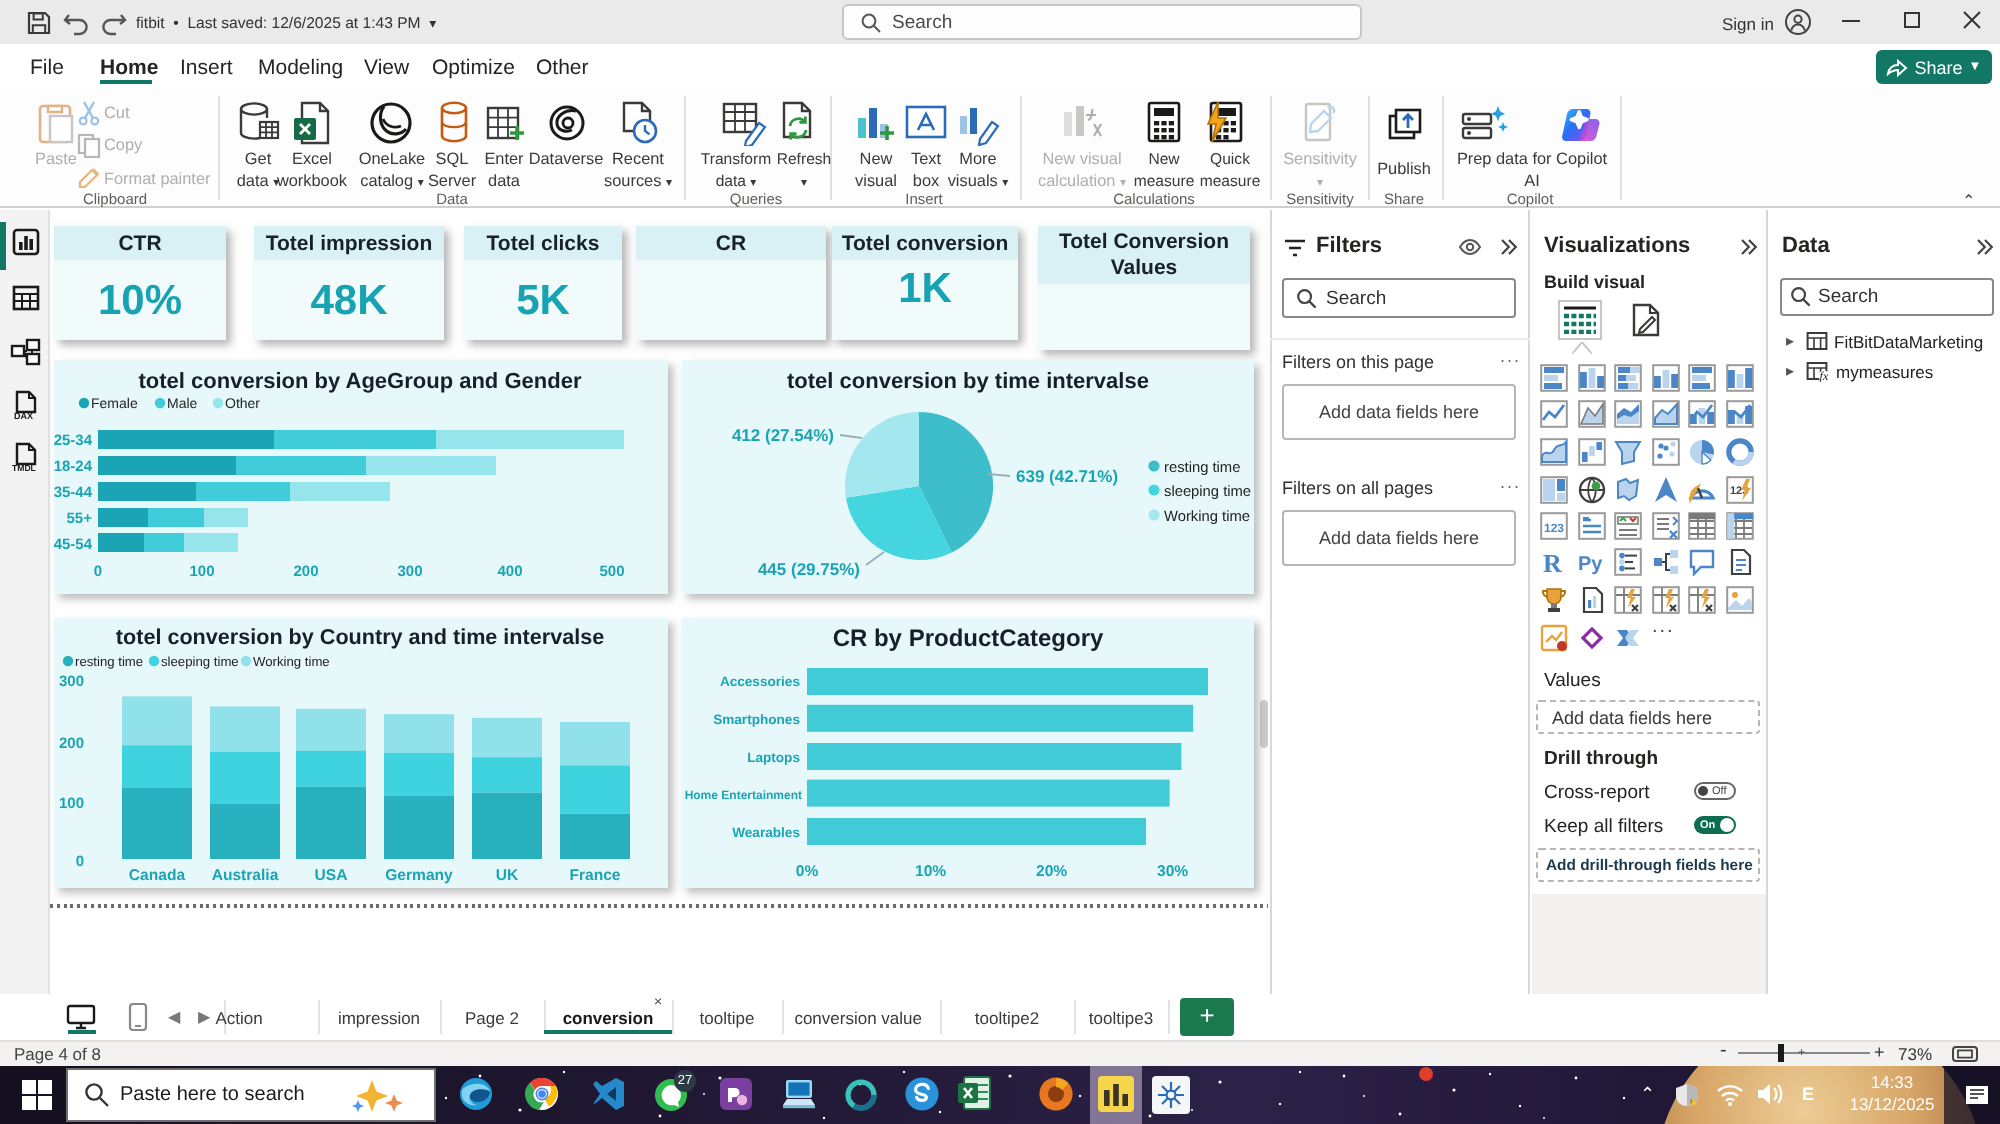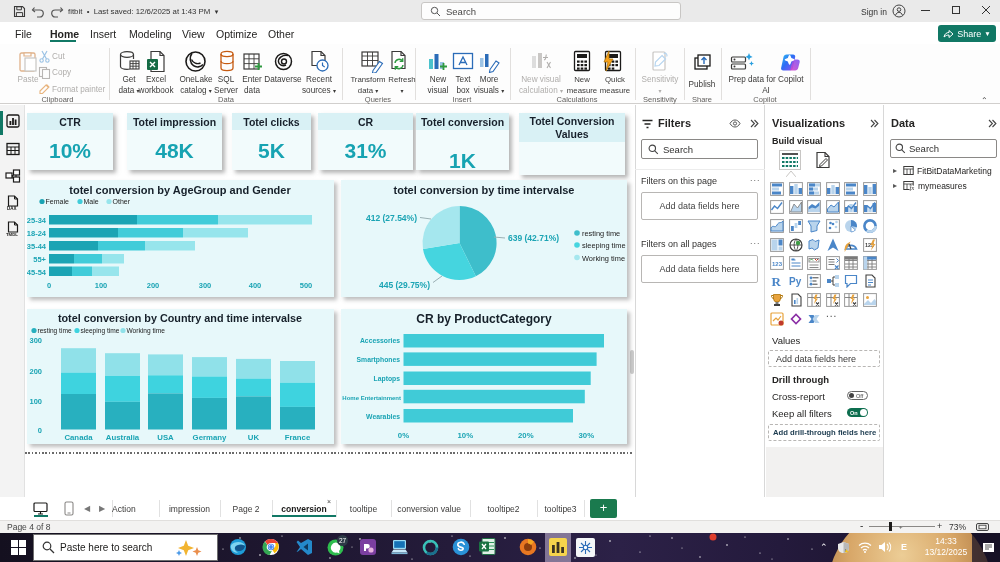--- a/index.html
+++ b/index.html
@@ -367,25 +367,24 @@
 <div class="ab" style="left:127px;top:113px;width:95px;height:57px;background:#f2fbfc;box-shadow:2.5px 2.5px 4px rgba(110,110,110,.5)">
     <div style="height:17px;background:#d9f1f5;font-size:10.5px;font-weight:bold;color:#17202b;text-align:center;padding-top:3px">Totel impression</div>
     <div style="font-size:21px;font-weight:bold;color:#17a3b2;text-align:center;padding-top:9px">48K</div>
   </div>
 <div class="ab" style="left:232px;top:113px;width:79px;height:57px;background:#f2fbfc;box-shadow:2.5px 2.5px 4px rgba(110,110,110,.5)">
     <div style="height:17px;background:#d9f1f5;font-size:10.5px;font-weight:bold;color:#17202b;text-align:center;padding-top:3px">Totel clicks</div>
     <div style="font-size:21px;font-weight:bold;color:#17a3b2;text-align:center;padding-top:9px">5K</div>
   </div>
 <div class="ab" style="left:318px;top:113px;width:95px;height:57px;background:#f2fbfc;box-shadow:2.5px 2.5px 4px rgba(110,110,110,.5)">
     <div style="height:17px;background:#d9f1f5;font-size:10.5px;font-weight:bold;color:#17202b;text-align:center;padding-top:3px">CR</div>
-    <div style="font-size:21px;font-weight:bold;color:#17a3b2;text-align:center;padding-top:9px">31%</div>
   </div>
 <div class="ab" style="left:416px;top:113px;width:93px;height:57px;background:#f2fbfc;box-shadow:2.5px 2.5px 4px rgba(110,110,110,.5)">
     <div style="height:17px;background:#d9f1f5;font-size:10.5px;font-weight:bold;color:#17202b;text-align:center;padding-top:3px">Totel conversion</div>
-    <div style="font-size:21px;font-weight:bold;color:#17a3b2;text-align:center;padding-top:19px">1K</div>
+    <div style="font-size:21px;font-weight:bold;color:#17a3b2;text-align:center;padding-top:3px">1K</div>
   </div>
 <div class="ab" style="left:519px;top:113px;width:106px;height:62px;background:#f2fbfc;box-shadow:2.5px 2.5px 4px rgba(110,110,110,.5)">
     <div style="height:29px;background:#d9f1f5;font-size:10.5px;font-weight:bold;color:#17202b;text-align:center;padding-top:2px;line-height:13px">Totel Conversion<br>Values</div>
   </div>
 
 <div class="ab" style="left:27px;top:180px;width:307px;height:117px;background:#e7f8fa;box-shadow:2.5px 2.5px 4px rgba(110,110,110,.45)">
 <svg width="307" height="117" viewBox="0 0 307 117" font-family="Liberation Sans">
 <text x="153" y="14" font-size="11" font-weight="bold" fill="#16202a" text-anchor="middle">totel conversion by AgeGroup and Gender</text>
 <circle cx="15" cy="21.5" r="2.6" fill="#1ba4b4"></circle>
       <text x="18.5" y="24" font-size="7" fill="#222">Female</text>
@@ -973,21 +972,21 @@
 <div class="ab" style="left:99px;top:504px;font-size:8px;color:#777">▶</div>
 <div class="ab" style="left:112px;top:500px;width:1px;height:17px;background:#e1e1e1"></div>
 <div class="ab" style="left:159px;top:500px;width:1px;height:17px;background:#e1e1e1"></div>
 <div class="ab" style="left:220px;top:500px;width:1px;height:17px;background:#e1e1e1"></div>
 <div class="ab" style="left:272px;top:500px;width:1px;height:17px;background:#e1e1e1"></div>
 <div class="ab" style="left:336px;top:500px;width:1px;height:17px;background:#e1e1e1"></div>
 <div class="ab" style="left:391px;top:500px;width:1px;height:17px;background:#e1e1e1"></div>
 <div class="ab" style="left:470px;top:500px;width:1px;height:17px;background:#e1e1e1"></div>
 <div class="ab" style="left:537px;top:500px;width:1px;height:17px;background:#e1e1e1"></div>
 <div class="ab" style="left:584px;top:500px;width:1px;height:17px;background:#e1e1e1"></div>
-<div class="ab" style="left:112px;top:504px;width:47px;font-size:8.5px;color:#3b3a39">Action</div>
+<div class="ab" style="left:96px;top:504px;width:47px;text-align:center;font-size:8.5px;color:#3b3a39">Action</div>
 <div class="ab" style="left:159px;top:504px;width:61px;text-align:center;font-size:8.5px;color:#3b3a39">impression</div>
 <div class="ab" style="left:220px;top:504px;width:52px;text-align:center;font-size:8.5px;color:#3b3a39">Page 2</div>
 <div class="ab" style="left:272px;top:504px;width:64px;text-align:center;font-size:8.5px;font-weight:bold;color:#1b1a19">conversion</div>
 <div class="ab" style="left:272px;top:515px;width:64px;height:2px;background:#117865"></div>
 <div class="ab" style="left:327px;top:498px;font-size:7px;color:#444">×</div>
 <div class="ab" style="left:336px;top:504px;width:55px;text-align:center;font-size:8.5px;color:#3b3a39">tooltipe</div>
 <div class="ab" style="left:382px;top:504px;width:79px;text-align:right;font-size:8.5px;color:#3b3a39">conversion value</div>
 <div class="ab" style="left:470px;top:504px;width:67px;text-align:center;font-size:8.5px;color:#3b3a39">tooltipe2</div>
 <div class="ab" style="left:537px;top:504px;width:47px;text-align:center;font-size:8.5px;color:#3b3a39">tooltipe3</div>
 <div class="ab" style="left:590px;top:499px;width:27px;height:19px;background:#1a7a4e;border-radius:2px;color:#fff;font-size:13px;text-align:center;line-height:18px">+</div>

